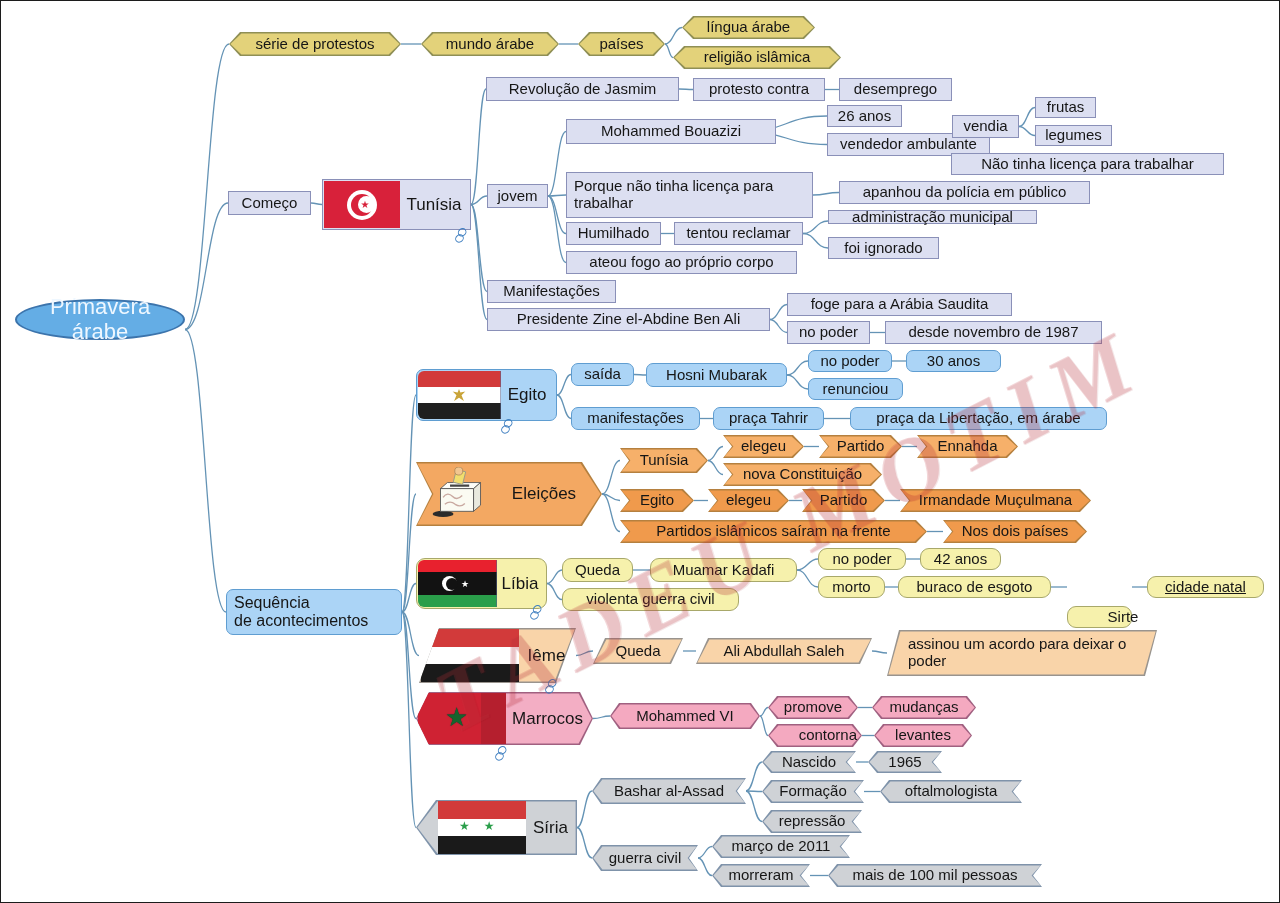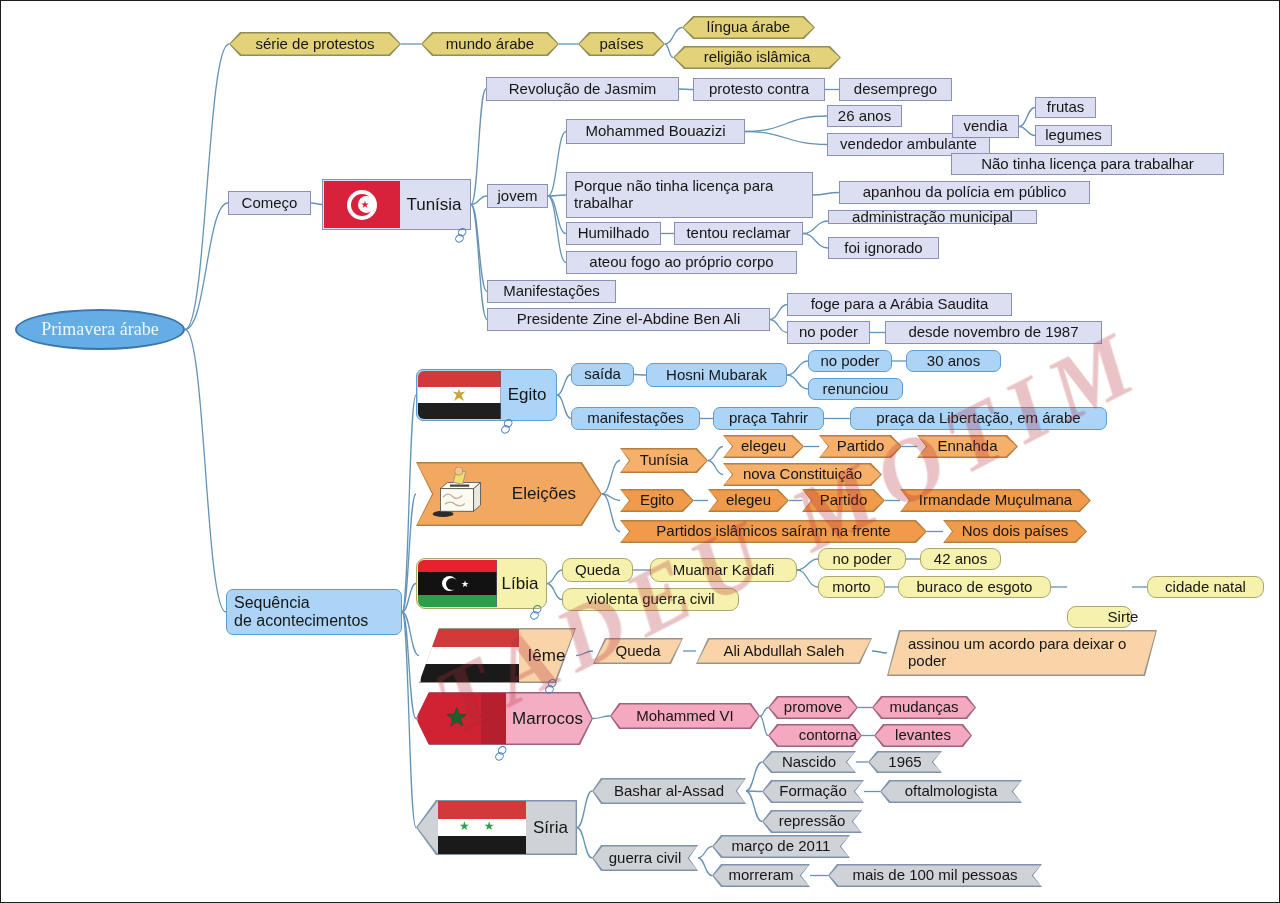--- a/index.html
+++ b/index.html
@@ -155,32 +155,32 @@
       <path d="M855,761 C861,761 861,761 867,761" fill="none" stroke="#6493b5" stroke-width="1.3"></path>
       <path d="M745,790 C753,790 753,790.5 761,790.5" fill="none" stroke="#6493b5" stroke-width="1.3"></path>
       <path d="M863,790.5 C871,790.5 871,790.5 879,790.5" fill="none" stroke="#6493b5" stroke-width="1.3"></path>
       <path d="M745,790 C753,790 753,820.5 761,820.5" fill="none" stroke="#6493b5" stroke-width="1.3"></path>
       <path d="M576,826.5 C583.5,826.5 583.5,857 591,857" fill="none" stroke="#6493b5" stroke-width="1.3"></path>
       <path d="M697,857 C704,857 704,845.5 711,845.5" fill="none" stroke="#6493b5" stroke-width="1.3"></path>
       <path d="M697,857 C704,857 704,874.5 711,874.5" fill="none" stroke="#6493b5" stroke-width="1.3"></path>
       <path d="M809,874.5 C818,874.5 818,874.5 827,874.5" fill="none" stroke="#6493b5" stroke-width="1.3"></path>
     </svg>
   <div id="nodes">
-      <div class="node ell" style="left: 14px; top: 308px; width: 170px; height: 41px; font-size: 18px; font-family: Liberation Serif, serif;"><span class="lbl">Primavera árabe</span></div>
+      <div class="node ell" style="left: 14px; top: 298px; width: 170px; height: 41px; font-size: 22px;"><span class="lbl">Primavera árabe</span></div>
       <div class="node shp hexy" style="left: 228px; top: 31px; width: 172px; height: 24px;"><span class="bg"></span><span class="fg"></span><span class="lbl">série de protestos</span></div>
       <div class="node shp hexy" style="left: 420px; top: 31px; width: 138px; height: 24px;"><span class="bg"></span><span class="fg"></span><span class="lbl">mundo árabe</span></div>
       <div class="node shp hexy" style="left: 577px; top: 31px; width: 87px; height: 24px;"><span class="bg"></span><span class="fg"></span><span class="lbl">países</span></div>
       <div class="node shp hexy" style="left: 681px; top: 15px; width: 133px; height: 23px;"><span class="bg"></span><span class="fg"></span><span class="lbl">língua árabe</span></div>
       <div class="node shp hexy" style="left: 672px; top: 45px; width: 168px; height: 23px;"><span class="bg"></span><span class="fg"></span><span class="lbl">religião islâmica</span></div>
       <div class="node lav" style="left: 227px; top: 190px; width: 83px; height: 24px; justify-content: center;"><span class="lbl">Começo</span></div>
       <div class="node lav" style="left: 321px; top: 178px; width: 149px; height: 51px; font-size: 17px;"><span class="flag f-tun" style="left:1px;width:76px;"><span class="tun-o"></span><span class="tun-i"></span><span class="tun-cut"></span><span class="tun-st"></span></span><span class="lbl" style="position:absolute;left:79px;right:4px;top:0;bottom:0;display:flex;align-items:center;justify-content:center;">Tunísia</span></div>
       <div class="node lav" style="left: 485px; top: 76px; width: 193px; height: 24px;"><span class="lbl">Revolução de Jasmim</span></div>
       <div class="node lav" style="left: 692px; top: 77px; width: 132px; height: 23px;"><span class="lbl">protesto contra</span></div>
       <div class="node lav" style="left: 838px; top: 77px; width: 113px; height: 23px;"><span class="lbl">desemprego</span></div>
-      <div class="node lav" style="left: 565px; top: 118px; width: 179px; height: 25px;"><span class="lbl">Mohammed Bouazizi</span></div>
+      <div class="node lav" style="left: 565px; top: 118px; width: 210px; height: 25px;"><span class="lbl">Mohammed Bouazizi</span></div>
       <div class="node lav" style="left: 826px; top: 104px; width: 75px; height: 22px;"><span class="lbl">26 anos</span></div>
       <div class="node lav" style="left: 826px; top: 132px; width: 163px; height: 23px;"><span class="lbl">vendedor ambulante</span></div>
       <div class="node lav" style="left: 951px; top: 114px; width: 67px; height: 23px;"><span class="lbl">vendia</span></div>
       <div class="node lav" style="left: 1034px; top: 96px; width: 61px; height: 21px;"><span class="lbl">frutas</span></div>
       <div class="node lav" style="left: 1034px; top: 124px; width: 77px; height: 21px;"><span class="lbl">legumes</span></div>
       <div class="node lav" style="left: 950px; top: 152px; width: 273px; height: 22px;"><span class="lbl">Não tinha licença para trabalhar</span></div>
       <div class="node lav" style="left: 486px; top: 183px; width: 61px; height: 24px;"><span class="lbl">jovem</span></div>
       <div class="node lav ta-l" style="left: 565px; top: 171px; width: 247px; height: 46px;"><span class="lbl">Porque não tinha licença para
 trabalhar</span></div>
       <div class="node lav" style="left: 838px; top: 180px; width: 251px; height: 23px;"><span class="lbl">apanhou da polícia em público</span></div>
@@ -230,21 +230,21 @@
       <div class="node shp oarr2" style="left: 619px; top: 519px; width: 307px; height: 23px;"><span class="bg"></span><span class="fg"></span><span class="lbl">Partidos islâmicos saíram na frente</span></div>
       <div class="node shp oarr2" style="left: 942px; top: 519px; width: 144px; height: 23px;"><span class="bg"></span><span class="fg"></span><span class="lbl">Nos dois países</span></div>
       <div class="node pyel" style="left: 415px; top: 557px; width: 131px; height: 51px; font-size: 17px;"><span class="flag f-lib rnd" style="left:1px;width:78px;"><span class="lib-c1"></span><span class="lib-c2"></span><span class="lib-st"></span></span><span class="lbl" style="position:absolute;left:81px;right:4px;top:0;bottom:0;display:flex;align-items:center;justify-content:center;">Líbia</span></div>
       <div class="node pyel" style="left: 561px; top: 557px; width: 71px; height: 24px;"><span class="lbl">Queda</span></div>
       <div class="node pyel" style="left: 649px; top: 557px; width: 147px; height: 24px;"><span class="lbl">Muamar Kadafi</span></div>
       <div class="node pyel" style="left: 817px; top: 547px; width: 88px; height: 22px;"><span class="lbl">no poder</span></div>
       <div class="node pyel" style="left: 919px; top: 547px; width: 81px; height: 22px;"><span class="lbl">42 anos</span></div>
       <div class="node pyel" style="left: 817px; top: 575px; width: 67px; height: 22px;"><span class="lbl">morto</span></div>
       <div class="node pyel" style="left: 897px; top: 575px; width: 153px; height: 22px;"><span class="lbl">buraco de esgoto</span></div>
       <div class="node pyel" style="left: 1066px; top: 605px; width: 65px; height: 22px; padding-left: 47px;"><span class="lbl">Sirte</span></div>
-      <div class="node pyel" style="left: 1146px; top: 575px; width: 117px; height: 22px;"><span class="lbl">cidade natal</span></div>
+      <div class="node pyel" style="left: 1146px; top: 575px; width: 117px; height: 22px; text-decoration: underline;"><span class="lbl">cidade natal</span></div>
       <div class="node pyel" style="left: 561px; top: 587px; width: 177px; height: 23px;"><span class="lbl">violenta guerra civil</span></div>
       <div class="node shp pmain" style="left: 418px; top: 627px; width: 157px; height: 55px; font-size: 17px;"><span class="bg"></span><span class="fg"></span><span class="flag f-yem" style="left:2px;width:98px;"></span><span class="lbl" style="position:absolute;left:102px;right:4px;top:0;bottom:0;display:flex;align-items:center;justify-content:center;">Iême</span></div>
       <div class="node shp para" style="left: 592px; top: 637px; width: 90px; height: 26px;"><span class="bg"></span><span class="fg"></span><span class="lbl">Queda</span></div>
       <div class="node shp para" style="left: 695px; top: 637px; width: 176px; height: 26px;"><span class="bg"></span><span class="fg"></span><span class="lbl">Ali Abdullah Saleh</span></div>
       <div class="node shp para ta-l" style="left: 886px; top: 629px; width: 270px; height: 46px;"><span class="bg"></span><span class="fg"></span><span class="lbl" style="position:absolute;left:14px;right:4px;top:0;bottom:0;display:flex;align-items:center;justify-content:flex-start;text-align:left;">assinou um acordo para deixar o
 poder</span></div>
       <div class="node shp pinkmain" style="left: 415px; top: 691px; width: 177px; height: 53px; font-size: 17px;"><span class="bg"></span><span class="fg"></span><span class="flag f-mar" style="left:2px;width:88px;"><span class="mar-st"></span></span><span class="lbl" style="position:absolute;left:90px;right:4px;top:0;bottom:0;display:flex;align-items:center;justify-content:center;">Marrocos</span></div>
       <div class="node shp pinkh" style="left: 609px; top: 702px; width: 150px; height: 26px;"><span class="bg"></span><span class="fg"></span><span class="lbl">Mohammed VI</span></div>
       <div class="node shp pinkh" style="left: 767px; top: 695px; width: 90px; height: 23px;"><span class="bg"></span><span class="fg"></span><span class="lbl">promove</span></div>
       <div class="node shp pinkh" style="left: 871px; top: 695px; width: 104px; height: 23px;"><span class="bg"></span><span class="fg"></span><span class="lbl">mudanças</span></div>

